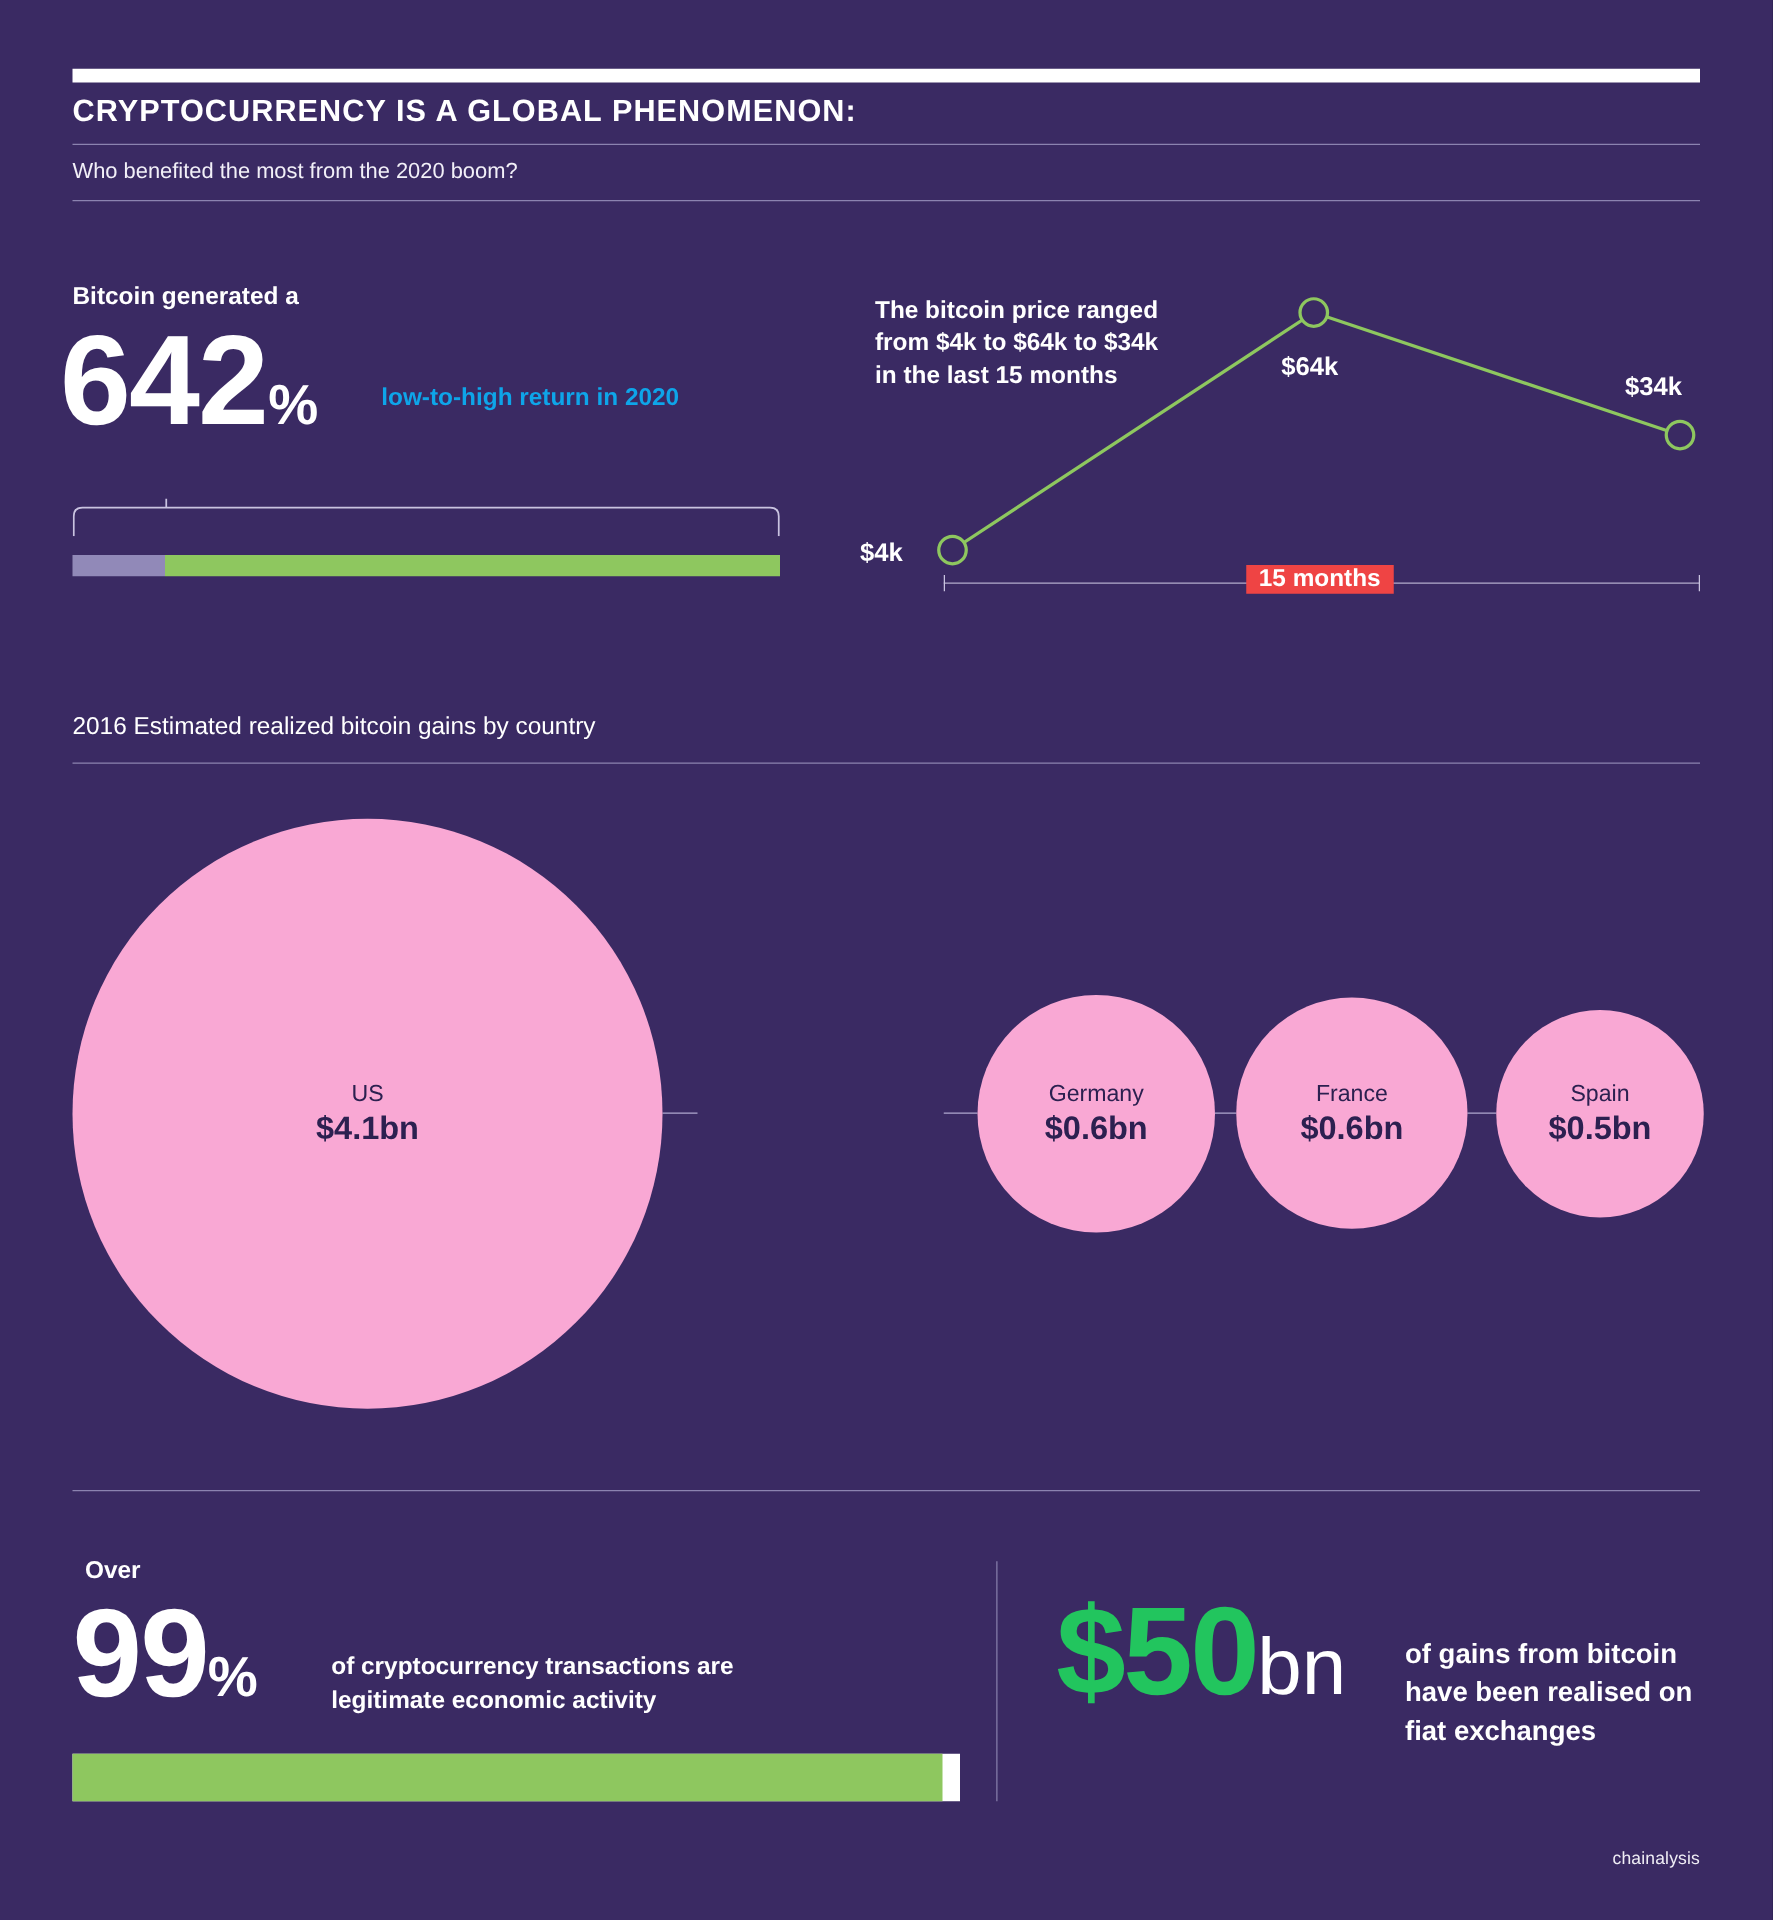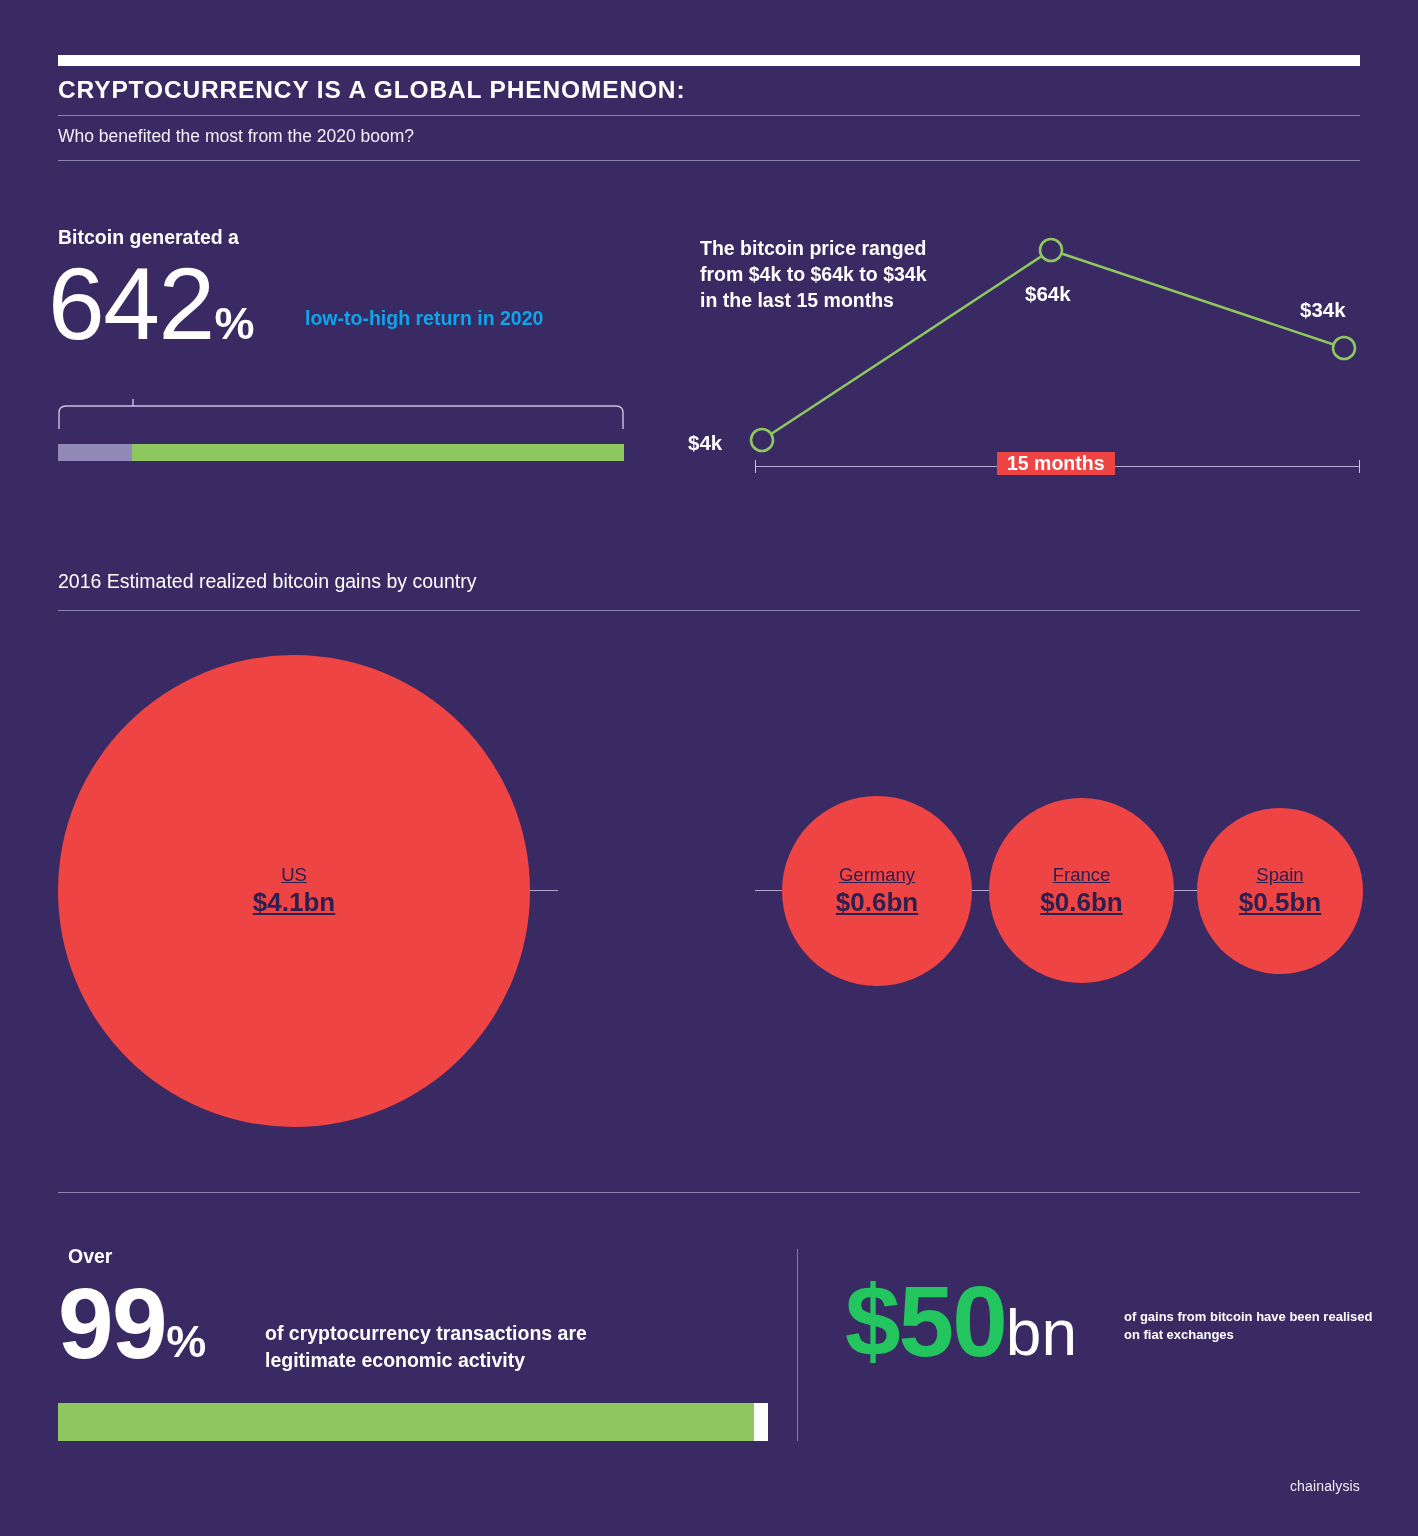--- a/index.html
+++ b/index.html
@@ -69,21 +69,21 @@
   }
   .big-number-row {
     position: absolute;
     left: 48px;
     top: 258px;
     display: flex;
     align-items: flex-end;
   }
   .big-number {
     font-size: 102px;
-    font-weight: normal;
+    font-weight: bold;
     line-height: .92;
     color: #ffffff;
     letter-spacing: -.015em;
   }
   .big-unit {
     font-size: 45px;
     font-weight: bold;
     color: #ffffff;
     line-height: 1;
     padding-bottom: 6px;
@@ -179,28 +179,27 @@
   }
   .bubble-link {
     position: absolute;
     height: 1px;
     background: #b0a8cf;
     top: 250px;
   }
   .bubble {
     position: absolute;
     border-radius: 50%;
-    background: #ef4444;
+    background: #f9a8d4;
     display: flex;
     flex-direction: column;
     align-items: center;
     justify-content: center;
     color: #2c2050;
     text-align: center;
-    text-decoration: underline;
   }
   .bubble .b-name {
     font-size: 18.5px;
     font-weight: 400;
     line-height: 1.25;
   }
   .bubble .b-value {
     font-size: 26px;
     font-weight: bold;
     line-height: 1.25;
@@ -287,21 +286,21 @@
     font-weight: 400;
     color: #ffffff;
     line-height: 1;
     padding-bottom: 2px;
   }
   .money-desc {
     position: absolute;
     left: 1124px;
     top: 1308px;
     width: 250px;
-    font-size: 13px;
+    font-size: 22px;
     font-weight: bold;
     line-height: 1.4;
     color: #ffffff;
   }
 
   .brand {
     position: absolute;
     right: 58px;
     top: 1478px;
     font-size: 14px;

